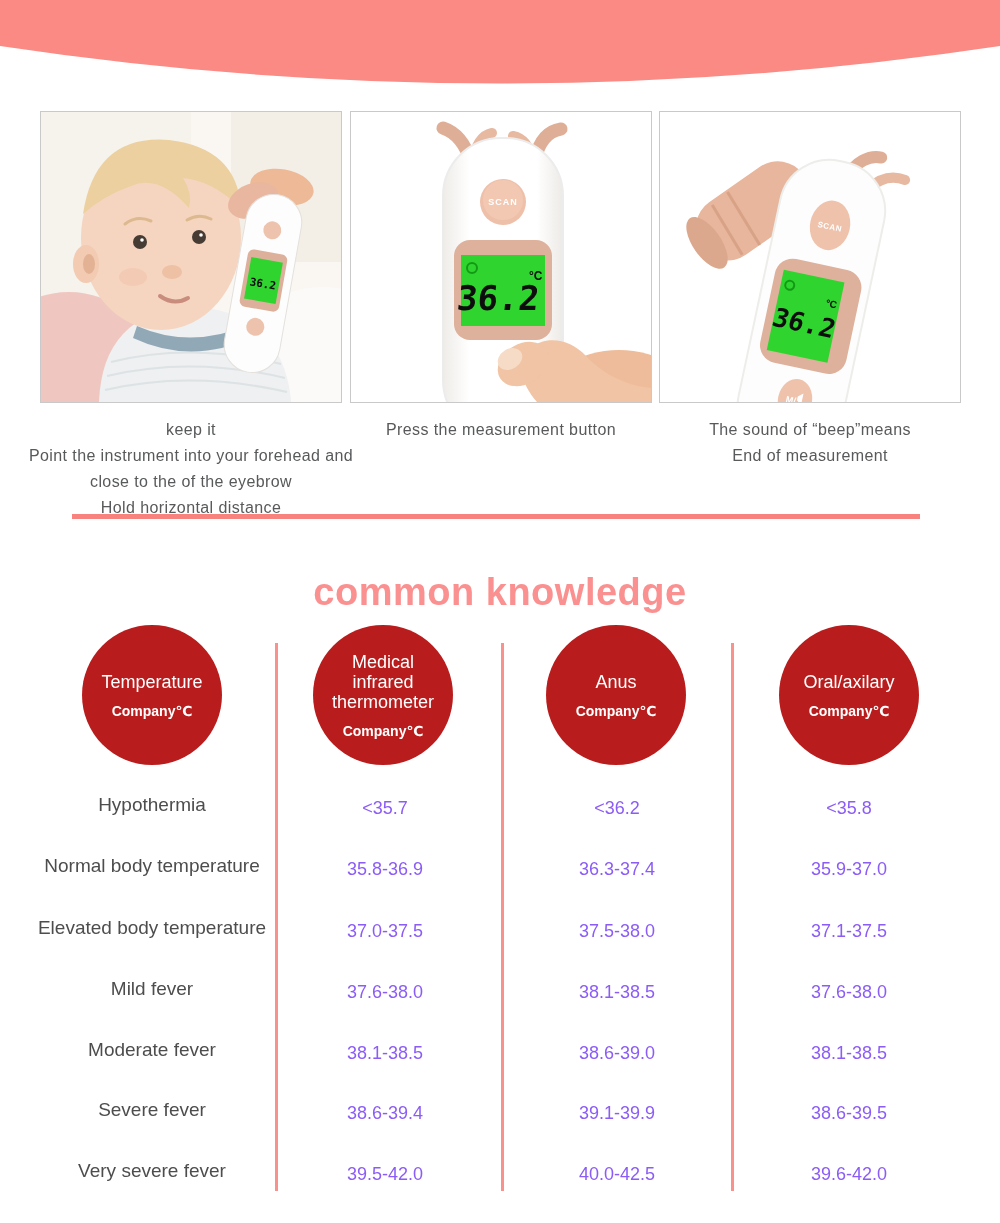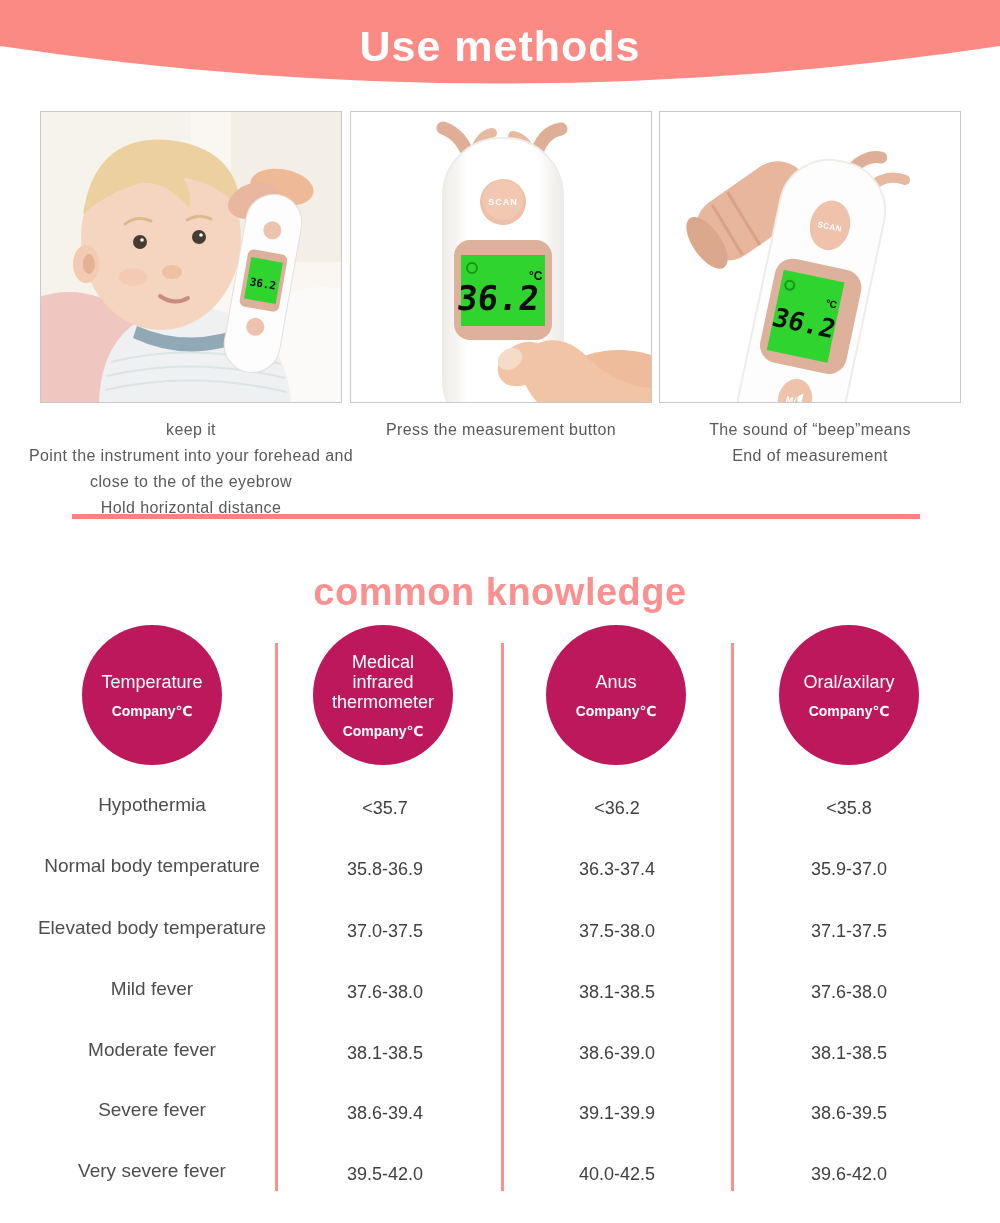--- a/index.html
+++ b/index.html
@@ -31,59 +31,58 @@
   #caption-3{left:640px;}
   
   .divider{position:absolute;left:72px;top:514px;width:848px;height:5px;background:#f8837e;}
   .section-title{
     position:absolute;top:571px;left:0;width:1000px;text-align:center;
     color:#fa9190;font-size:38px;font-weight:bold;letter-spacing:.5px;
   }
   
   .circle{
     position:absolute;top:625px;width:140px;height:140px;border-radius:50%;
-    background:#be185d;color:#ffffff;display:flex;flex-direction:column;
+    background:#b91c1c;color:#ffffff;display:flex;flex-direction:column;
     align-items:center;justify-content:center;text-align:center;
   }
   #circle-0{left:82px;}
   #circle-1{left:313px;}
   #circle-2{left:546px;}
   #circle-3{left:779px;}
   .circle-title{font-size:18px;line-height:20px;padding:0 6px;}
   .circle-sub{font-size:14px;margin-top:11px;font-weight:bold;}
   
   .vsep{position:absolute;top:643px;width:3px;height:548px;background:#f9918c;}
   #vsep-0{left:275px;}
   #vsep-1{left:501px;}
   #vsep-2{left:731px;}
   
   .trow{position:absolute;left:0;width:1000px;height:28px;padding-left:6px;}
   .cell{position:absolute;width:230px;text-align:center;font-size:19px;color:#4d4d4d;}
-  .cell.value{font-size:18px;color:#404040;top:4px;}
+  .cell.value{font-size:18px;color:#8b5cf6;top:4px;}
   .cell.c0{left:37px;}
   .cell.c1{left:270px;}
   .cell.c2{left:502px;}
   .cell.c3{left:734px;}
   #trow-0{top:794px;}
   #trow-1{top:855px;}
   #trow-2{top:917px;}
   #trow-3{top:978px;}
   #trow-4{top:1039px;}
   #trow-5{top:1099px;}
   #trow-6{top:1160px;}
   .lcd-digits{font-family:"DejaVu Sans Mono","Liberation Mono",monospace;font-weight:bold;fill:#0d0d0d;}
 </style>
 </head>
 <body>
 
 <div class="banner">
   <svg width="1000" height="125" viewBox="0 0 1000 125">
     <path d="M0,0 H1000 V46 Q500,121 0,46 Z" fill="#fb8a84"></path>
   </svg>
-  <div class="banner-title">Use methods</div>
 </div>
 
 <div class="step-box" id="step-box-1">
   <svg width="300" height="290" viewBox="0 0 300 290">
     <rect width="300" height="290" fill="#f6f2ec"></rect>
     <rect x="150" width="150" height="290" fill="#faf7f2"></rect>
     <rect x="190" y="0" width="110" height="150" fill="#efe9e1" opacity="0.7"></rect>
     <ellipse cx="28" cy="252" rx="82" ry="72" fill="#efc7c0"></ellipse>
     <ellipse cx="282" cy="255" rx="92" ry="80" fill="#fbfaf9"></ellipse>
 

